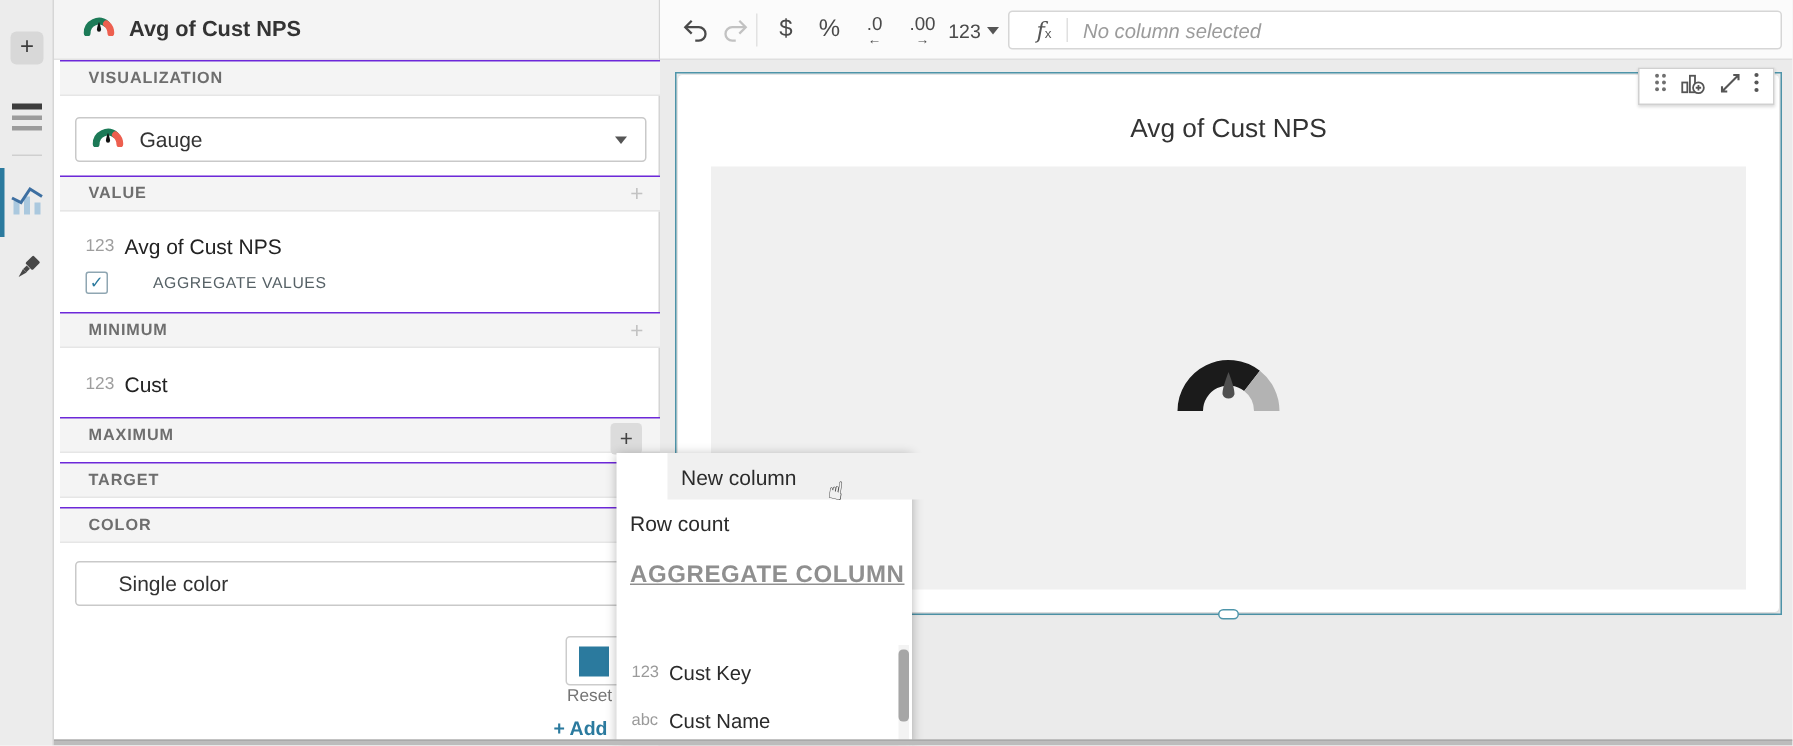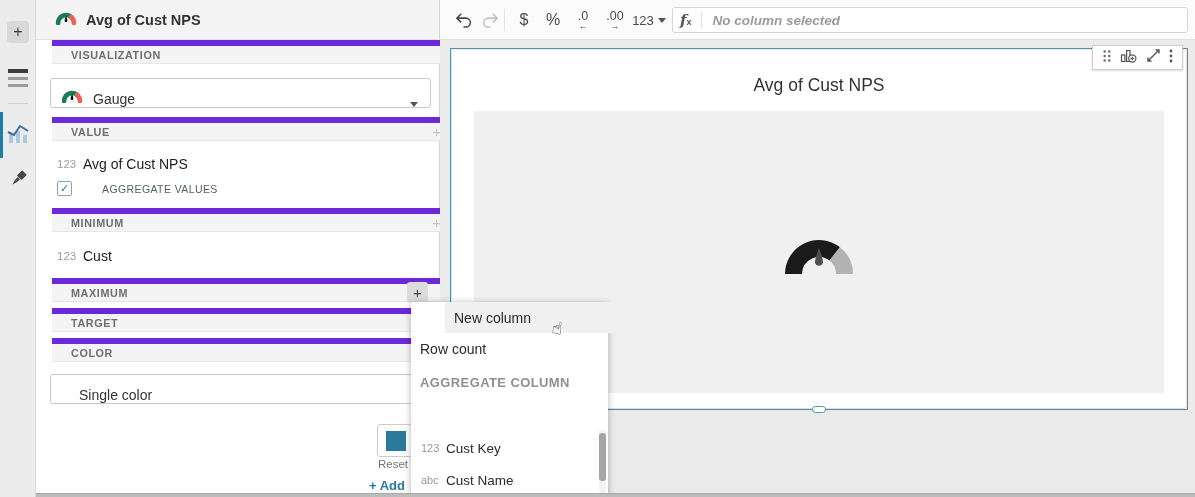--- a/index.html
+++ b/index.html
@@ -17,26 +17,26 @@
   #rail-divider { left:8px; top:103px; width:20px; height:1px; background:#cfcfcf; }
   #rail-accent { left:0; top:112px; width:3px; height:46px; background:#2b7a9e; }
   #rail-chart { left:6px; top:122px; }
   #rail-brush { left:8px; top:168px; }
 
   
   #panel { left:36px; top:0; width:404px; height:497px; background:#fff; border-right:1px solid #d4d4d4; }
   #panel-header { left:0; top:0; width:100%; height:40px; background:#f4f4f4; border-bottom:1px solid #e2e2e2;
     display:flex; align-items:center; padding-left:19px; }
   #panel-title { font-size:14.5px; font-weight:700; color:#333; margin-left:9px; }
-  .sec { left:16px; width:100%; height:24px; background:#f4f4f4; border-top:6px solid #6d28d9; border-bottom:1px solid #e6e6e6;
+  .sec { left:4px; width:100%; height:24px; background:#f4f4f4; border-top:1px solid #6d28d9; border-bottom:1px solid #e6e6e6;
     display:flex; align-items:center; padding:0 14px 0 19px; }
   .sec-label { font-size:10.8px; font-weight:700; color:#6e6e6e; letter-spacing:.6px; }
   .sec .plus-faint { margin-left:auto; color:#c3c3c3; font-size:15px; line-height:1; }
   .select-box { left:14px; width:381px; height:30px; background:#fff; border:1px solid #c9c9c9; border-radius:3px;
-    display:flex; align-items:flex-end; padding:0 12px 0 10px; }
+    display:flex; align-items:center; padding:0 12px 0 10px; }
   .select-box .lbl { font-size:14px; color:#333; margin-left:10px; }
   .caret-down { margin-left:auto; width:0; height:0; border-left:4px solid transparent; border-right:4px solid transparent; border-top:5px solid #555; }
   .field-row { left:0; width:100%; height:24px; display:flex; align-items:center; }
   .field-type { font-size:11.5px; color:#9e9e9e; width:26px; margin-left:21px; }
   .field-name { font-size:14px; color:#222; }
   #agg-check { left:21px; top:181px; width:15px; height:15px; background:#fff; border:1.5px solid #8fa6b2; border-radius:2px;
     display:flex; align-items:center; justify-content:center; font-size:11px; font-weight:700; color:#2b7a9e; }
   #agg-label { left:46px; top:183px; font-size:10.5px; color:#566166; letter-spacing:.4px;margin-left:20px; }
   #max-plus-btn { left:371px; top:282px; width:21px; height:21px; background:#dcdcdc; border-radius:3px;
     display:flex; align-items:center; justify-content:center; font-size:15px; color:#444; }
@@ -49,41 +49,41 @@
   
   #toolbar { left:440px; top:0; width:755px; height:40px; background:#fbfbfb; border-bottom:1px solid #dfdfdf; }
   .tb-ico { top:0; height:40px; display:flex; align-items:center; justify-content:center; }
   #tb-divider { left:64px; top:9px; width:1px; height:22px; background:#e2e2e2; }
   .tb-txt { font-size:16px; color:#4a4a4a; }
   .dec-btn { display:flex; flex-direction:column; align-items:center; color:#4a4a4a; }
   .dec-n { font-size:12.5px; line-height:11px; }
   .dec-a { font-size:9px; line-height:8px; }
   #tb-123 { font-size:13px; color:#4a4a4a; display:flex; align-items:center; gap:4px; }
   #fx-box { left:232px; top:7px; width:516px; height:26px; background:#fff; border:1px solid #d6d6d6; border-radius:3px;
-    display:flex; align-items:center; padding-left:7px;font-weight:bold; }
+    display:flex; align-items:center; padding-left:18px; }
   .fx-f { font-family:"DejaVu Serif",serif; font-style:italic; font-size:15px; color:#555; }
   .fx-x { font-size:9px; color:#555; margin-top:5px; }
   #fx-divider { width:1px; height:16px; background:#e0e0e0; margin:0 10px; }
   #formula-placeholder { font-style:italic; font-size:13.5px; color:#9b9b9b; }
 
   
   #canvas { left:440px; top:40px; width:755px; height:457px; background:#ebebeb; }
   #selection { left:10px; top:8px; width:738px; height:362px; border:1px solid #4e95aa; }
   #chart-card { left:1px; top:1px; width:734px; height:358px; background:#fff; border-radius:3px; box-shadow:0 1px 3px rgba(0,0,0,.08); }
   #chart-title { left:0; top:25px; width:100%; text-align:center; font-size:17.5px; color:#333; }
   #plot { left:22px; top:61px; width:690px; height:282px; background:#f0f0f0; display:flex; align-items:center; justify-content:center; }
   #resize-handle { left:50%; margin-left:-7px; bottom:-4px; width:14px; height:7px; background:#fff; border:1px solid #4e95aa; border-radius:4px; }
   #float-toolbar { left:652px; top:5px; width:91px; height:25px; background:#fff; border:1px solid #d0d0d0; box-shadow:0 1px 2px rgba(0,0,0,.15);
     display:flex; align-items:center; justify-content:space-around; padding:0 5px; z-index:6; }
 
   
   #menu { left:411px; top:302px; width:197px; height:195px; background:#fff; box-shadow:0 1px 7px rgba(0,0,0,.3); z-index:20; }
   .menu-item { width:100%; height:31px; display:flex; align-items:center; padding-left:9px; font-size:14px; color:#2b2b2b; }
   .menu-item.hover { background:#f0f0f0;margin-left:34px; }
-  #menu-sec-label { margin:10px 0 0 9px; font-size:13px; font-weight:700; color:#8f8f8f; letter-spacing:.4px; }
+  #menu-sec-label { margin:10px 0 0 9px; font-size:16px; font-weight:700; color:#8f8f8f; letter-spacing:.4px;text-decoration:underline; }
   #menu-search { left:2px; top:97px; width:192px; height:26px; border:1px solid #2c7d9c; background:#fff;
     display:flex; align-items:center; padding-left:7px; }
   #menu-search input { border:none; outline:none; font-size:13px; color:#333; width:150px; margin-left:6px;
     font-family:"Liberation Sans",sans-serif; background:transparent; }
   #menu-search input::placeholder { color:#b0b0b0; }
   .menu-col-row { left:0; width:186px; height:32px; display:flex; align-items:center; }
   .menu-col-type { font-size:11px; color:#9a9a9a; width:25px; margin-left:10px; }
   .menu-col-name { font-size:13.5px; color:#2b2b2b; }
   #menu-scrollbar { right:2px; top:128px; width:7px; height:67px; background:#f3f3f3; }
   #menu-scroll-thumb { left:0; top:3px; width:7px; height:48px; background:#a6a6a6; border-radius:3px; }

